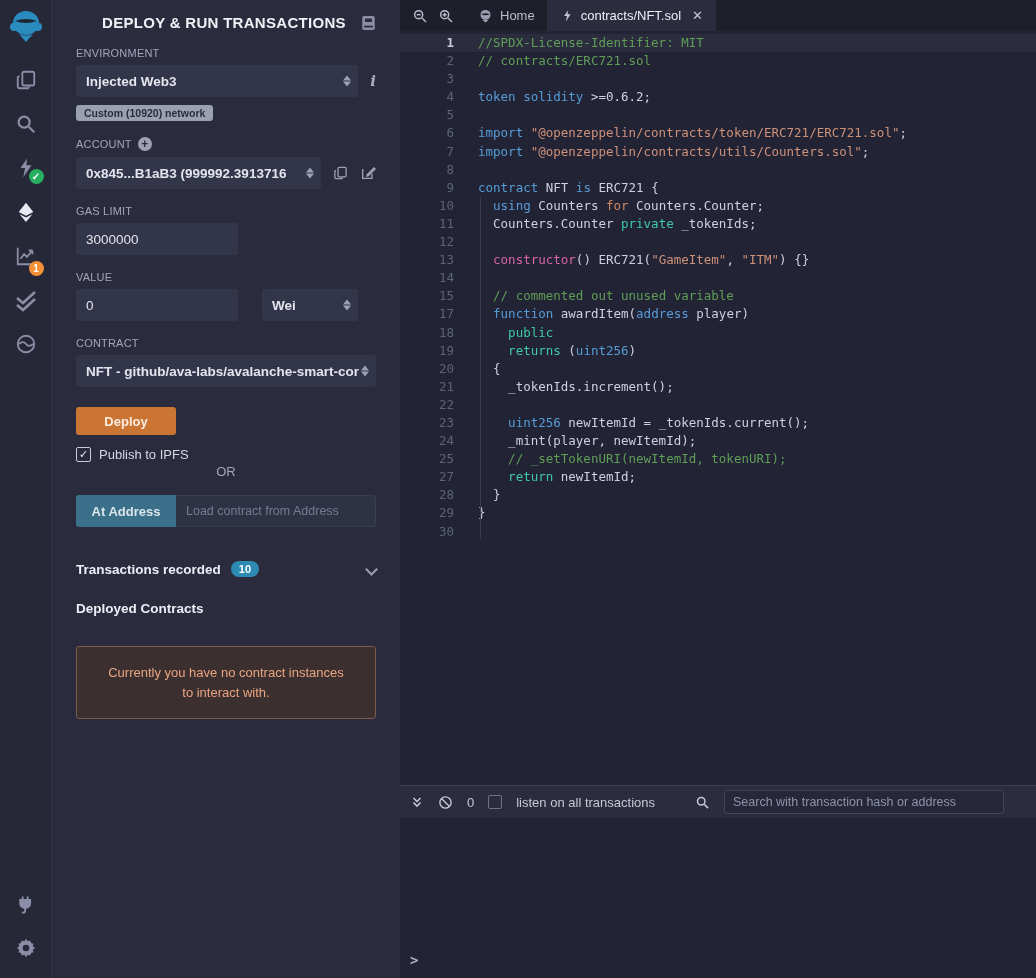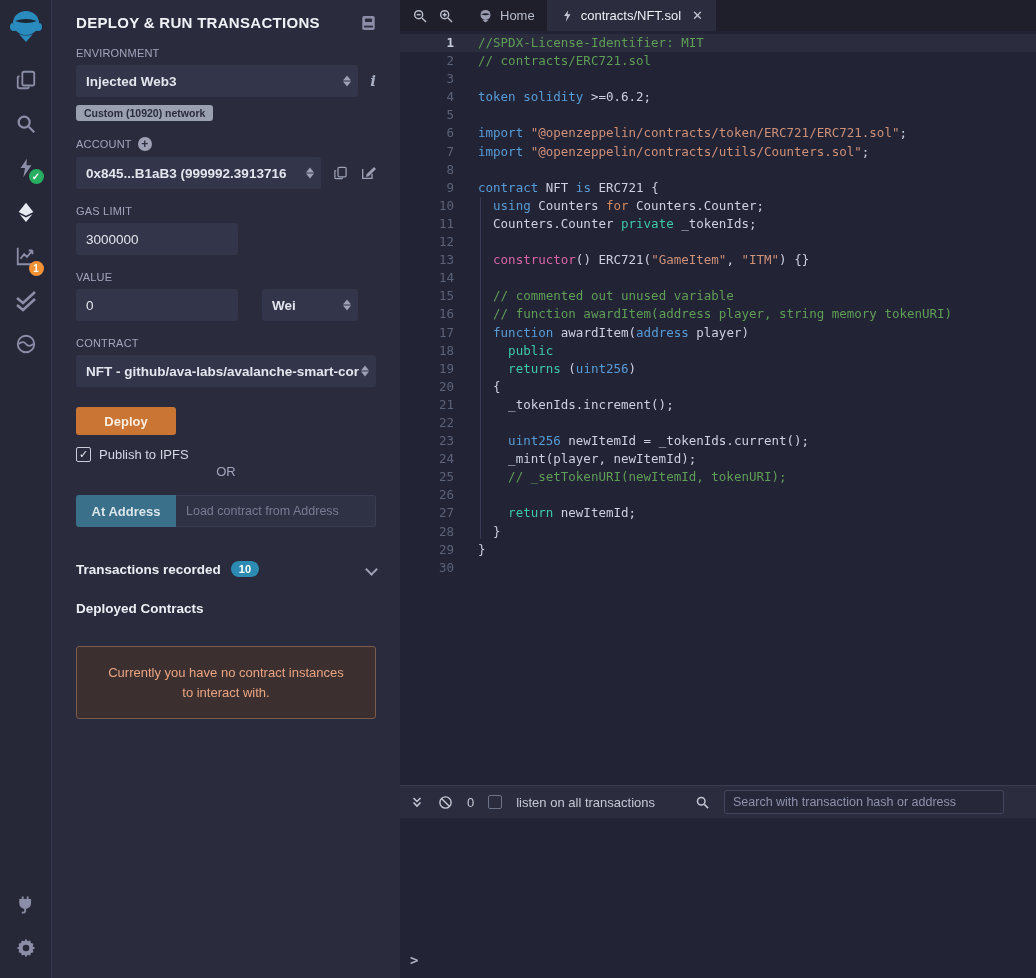--- a/index.html
+++ b/index.html
@@ -13,21 +13,21 @@
   .rail-btn svg { display:block; }
   .rail-top { display:flex; flex-direction:column; margin-top:8px; }
   .rail-bottom { margin-top:auto; display:flex; flex-direction:column; margin-bottom:8px; }
   .badge-dot { position:absolute; right:8px; bottom:6px; width:15px; height:15px; border-radius:50%; font-size:10px; font-weight:bold; color:#fff; display:flex; align-items:center; justify-content:center; }
   .badge-green { background:#27ae60; }
   .badge-orange { background:#f39135; bottom:2px; }
 
   
   .panel { width:348px; height:978px; background:#2a2c3e; flex:none; padding:0 24px; position:relative; }
   .panel-header { display:flex; align-items:center; justify-content:space-between; padding-top:14px; }
-  .panel-title { font-size:15px; font-weight:bold; color:#f0f1f6; letter-spacing:.3px; }
+  .panel-title { font-size:15px; font-weight:bold; color:#f0f1f6; letter-spacing:.3px;margin-left:26px; }
   .lbl { font-size:11px; color:#a2a5bc; margin-top:16px; margin-bottom:6px; letter-spacing:.2px; display:flex; align-items:center; gap:6px; }
   .field { background:#33354a; border-radius:3px; height:32px; display:flex; align-items:center; padding:0 10px; font-size:13.5px; color:#e3e5ee; position:relative; overflow:hidden; white-space:nowrap; }
   .selector { cursor:pointer;font-weight:bold; }
   .updown { position:absolute; right:7px; top:50%; transform:translateY(-50%); display:flex; flex-direction:column; gap:1px; }
   .updown i { border-left:4px solid transparent; border-right:4px solid transparent; display:block; }
   .updown i.u { border-bottom:5px solid #9ea1b5; }
   .updown i.d { border-top:5px solid #9ea1b5; }
   .row { display:flex; align-items:center; gap:12px; }
   .net-badge { display:inline-block; background:#9aa0b0; color:#2a2c3e; font-size:10.5px; font-weight:bold; border-radius:3px; padding:2px 8px; margin-top:8px; }
   .icon-btn { color:#9ea1b5; cursor:pointer; display:flex; align-items:center; justify-content:center; }
@@ -295,31 +295,29 @@
         <div class="code-row"><span class="ln">6</span><span class="lc"><span class="tok-k">import</span><span class="tok-d"> </span><span class="tok-s">"@openzeppelin/contracts/token/ERC721/ERC721.sol"</span><span class="tok-d">;</span></span></div>
         <div class="code-row"><span class="ln">7</span><span class="lc"><span class="tok-k">import</span><span class="tok-d"> </span><span class="tok-s">"@openzeppelin/contracts/utils/Counters.sol"</span><span class="tok-d">;</span></span></div>
         <div class="code-row"><span class="ln">8</span><span class="lc"></span></div>
         <div class="code-row"><span class="ln">9</span><span class="lc"><span class="tok-k">contract</span><span class="tok-d"> NFT </span><span class="tok-k">is</span><span class="tok-d"> ERC721 {</span></span></div>
         <div class="code-row"><span class="ln">10</span><span class="lc"><span class="tok-d">  </span><span class="tok-k">using</span><span class="tok-d"> Counters </span><span class="tok-o">for</span><span class="tok-d"> Counters.Counter;</span></span></div>
         <div class="code-row"><span class="ln">11</span><span class="lc"><span class="tok-d">  Counters.Counter </span><span class="tok-t">private</span><span class="tok-d"> _tokenIds;</span></span></div>
         <div class="code-row"><span class="ln">12</span><span class="lc"></span></div>
         <div class="code-row"><span class="ln">13</span><span class="lc"><span class="tok-d">  </span><span class="tok-p">constructor</span><span class="tok-d">() ERC721(</span><span class="tok-s">"GameItem"</span><span class="tok-d">, </span><span class="tok-s">"ITM"</span><span class="tok-d">) {}</span></span></div>
         <div class="code-row"><span class="ln">14</span><span class="lc"></span></div>
         <div class="code-row"><span class="ln">15</span><span class="lc"><span class="tok-d">  </span><span class="tok-g">// commented out unused variable</span></span></div>
-        <div class="code-row"><span class="ln">16</span><span class="lc"><span class="tok-d">  </span><span class="tok-g">// function awardItem(address player, string memory tokenURI)</span></span></div>
         <div class="code-row"><span class="ln">17</span><span class="lc"><span class="tok-d">  </span><span class="tok-k">function</span><span class="tok-d"> awardItem(</span><span class="tok-k">address</span><span class="tok-d"> player)</span></span></div>
         <div class="code-row"><span class="ln">18</span><span class="lc"><span class="tok-d">    </span><span class="tok-t">public</span></span></div>
         <div class="code-row"><span class="ln">19</span><span class="lc"><span class="tok-d">    </span><span class="tok-t">returns</span><span class="tok-d"> (</span><span class="tok-k">uint256</span><span class="tok-d">)</span></span></div>
         <div class="code-row"><span class="ln">20</span><span class="lc"><span class="tok-d">  {</span></span></div>
         <div class="code-row"><span class="ln">21</span><span class="lc"><span class="tok-d">    _tokenIds.increment();</span></span></div>
         <div class="code-row"><span class="ln">22</span><span class="lc"></span></div>
         <div class="code-row"><span class="ln">23</span><span class="lc"><span class="tok-d">    </span><span class="tok-k">uint256</span><span class="tok-d"> newItemId = _tokenIds.current();</span></span></div>
         <div class="code-row"><span class="ln">24</span><span class="lc"><span class="tok-d">    _mint(player, newItemId);</span></span></div>
         <div class="code-row"><span class="ln">25</span><span class="lc"><span class="tok-d">    </span><span class="tok-g">// _setTokenURI(newItemId, tokenURI);</span></span></div>
-        <div class="code-row"><span class="ln">26</span><span class="lc"></span></div>
         <div class="code-row"><span class="ln">27</span><span class="lc"><span class="tok-d">    </span><span class="tok-t">return</span><span class="tok-d"> newItemId;</span></span></div>
         <div class="code-row"><span class="ln">28</span><span class="lc"><span class="tok-d">  }</span></span></div>
         <div class="code-row"><span class="ln">29</span><span class="lc"><span class="tok-d">}</span></span></div>
         <div class="code-row"><span class="ln">30</span><span class="lc"></span></div>
       </div>
     <div class="indent-guide"></div>
   </div>
 
   <div class="termbar">
     <span class="icon-btn">

